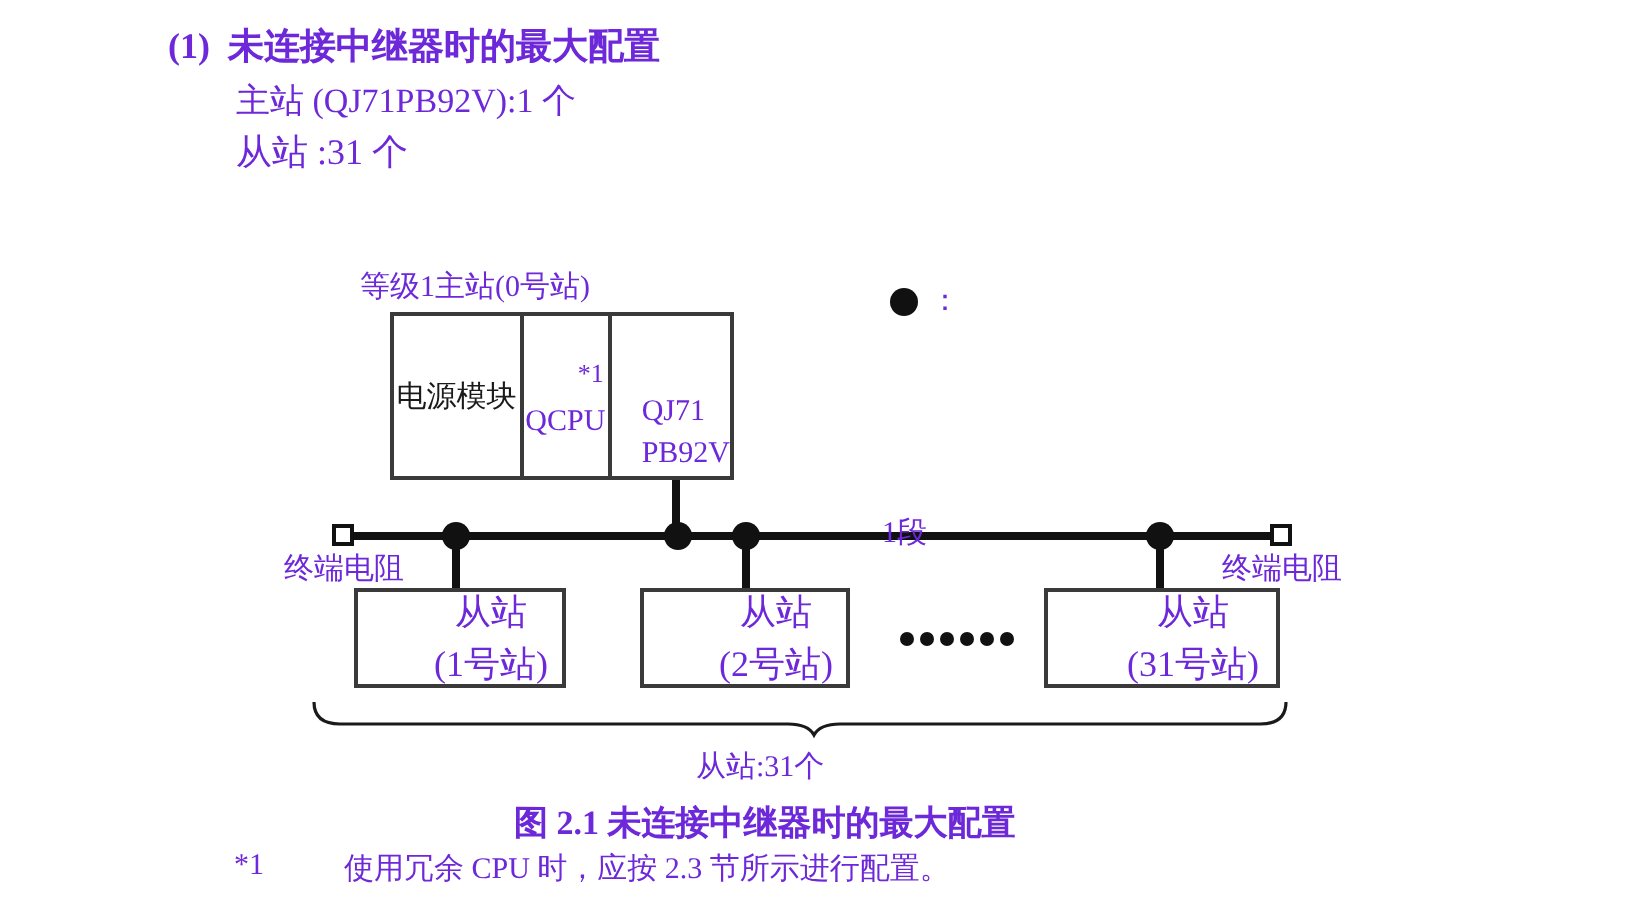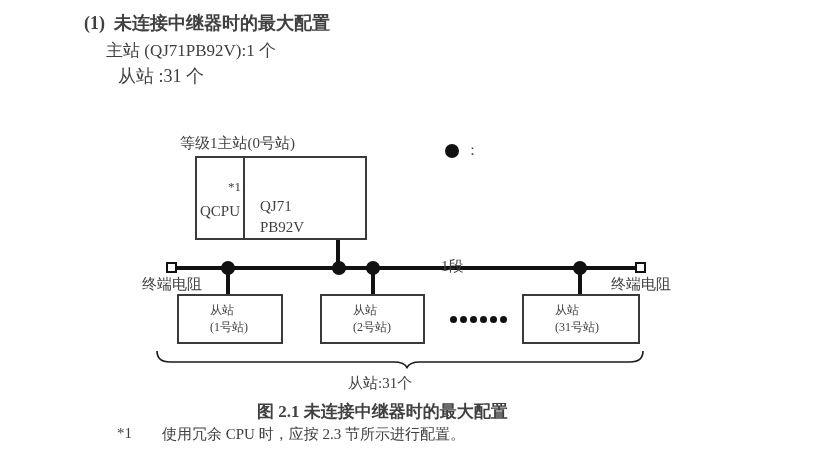--- a/index.html
+++ b/index.html
@@ -1,45 +1,46 @@
 <!DOCTYPE html>
 <html><head>
 <meta charset="utf-8">
 <style>
   html,body{margin:0;padding:0;background:#ffffff;width:821px;height:457px;overflow:hidden;
     font-family:"Liberation Serif","DejaVu Serif",serif;color:#1a1a1a;}
   .abs{position:absolute;}
-  .txt{white-space:nowrap;color:#404040;}
+  .txt{white-space:nowrap;color:#6d28d9;}
   .bold{font-weight:bold;}
   .box{border:2px solid #3a3a3a;background:#fff;box-sizing:border-box;}
   .dot{position:absolute;background:#111;border-radius:50%;}
   .vline{position:absolute;background:#111;}
   .sq{position:absolute;background:#fff;border:2px solid #111;box-sizing:border-box;width:11px;height:11px;}
   .cell{display:flex;align-items:center;justify-content:center;box-sizing:border-box;font-size:15px;}
-  .slave{display:flex;flex-direction:column;align-items:flex-start;justify-content:center;
-    text-align:center;font-size:12px;line-height:1.45;padding-left:31px;}
+  .slave{display:flex;flex-direction:column;align-items:center;justify-content:center;
+    text-align:center;font-size:18px;line-height:1.45;padding-left:31px;}
   .mini-dot{width:7px;height:7px;background:#111;border-radius:50%;}
 </style>
 </head>
 <body>
 
 <div class="abs txt bold" style="left:84px;top:11px;font-size:18px;">
   <span style="margin-right:9px;">(1)</span><span>未连接中继器时的最大配置</span>
 </div>
-<div class="abs txt" style="left:106px;top:39px;font-size:17px;">主站 (QJ71PB92V):1 个</div>
+<div class="abs txt" style="left:118px;top:39px;font-size:17px;">主站 (QJ71PB92V):1 个</div>
 <div class="abs txt" style="left:118px;top:64px;font-size:18px;">从站 :31 个</div>
 
 <div class="abs" style="left:445px;top:141px;display:flex;align-items:center;font-size:15px;">
   <span style="width:14px;height:14px;background:#111;border-radius:50%;display:inline-block;"></span>
   <span class="txt" style="margin-left:6px;">：</span>
 </div>
 
 <div class="abs txt" style="left:180px;top:134px;font-size:15px;">等级1主站(0号站)</div>
 
 <div class="abs box" style="left:195px;top:156px;width:172px;height:84px;display:flex;">
+  <div class="cell" style="width:70px;border-right:2px solid #3a3a3a;">电源模块</div>
   <div class="cell" style="width:48px;border-right:2px solid #3a3a3a;position:relative;">
     <span class="abs txt" style="top:21px;right:2px;font-size:13px;">*1</span>
     <span class="txt" style="margin-top:26px;">QCPU</span>
   </div>
   <div class="cell" style="flex:1;flex-direction:column;align-items:flex-start;padding-left:15px;line-height:1.4;justify-content:flex-end;">
     <span class="txt">QJ71</span>
     <span class="txt">PB92V</span>
   </div>
 </div>
 
@@ -86,13 +87,13 @@
 </div>
 
 <svg class="abs" style="left:155px;top:350px;" width="490" height="19" viewBox="0 0 490 19">
   <path d="M 2,1 Q 2,12 15,12 L 239,12 Q 249,12 252,17.5 Q 255,12 265,12 L 475,12 Q 488,12 488,1" fill="none" stroke="#1a1a1a" stroke-width="1.6"></path>
 </svg>
 <div class="abs txt" style="left:348px;top:374px;font-size:15px;">从站:31个</div>
 
 <div class="abs txt bold" style="left:257px;top:400px;font-size:17px;">图 2.1 未连接中继器时的最大配置</div>
 
 <div class="abs txt" style="left:117px;top:425px;font-size:15px;">*1</div>
-<div class="abs txt" style="left:162px;top:425px;font-size:15px;">使用冗余 CPU 时，应按 2.3 节所示进行配置。</div>
+<div class="abs txt" style="left:172px;top:425px;font-size:15px;">使用冗余 CPU 时，应按 2.3 节所示进行配置。</div>
 
 </body></html>

